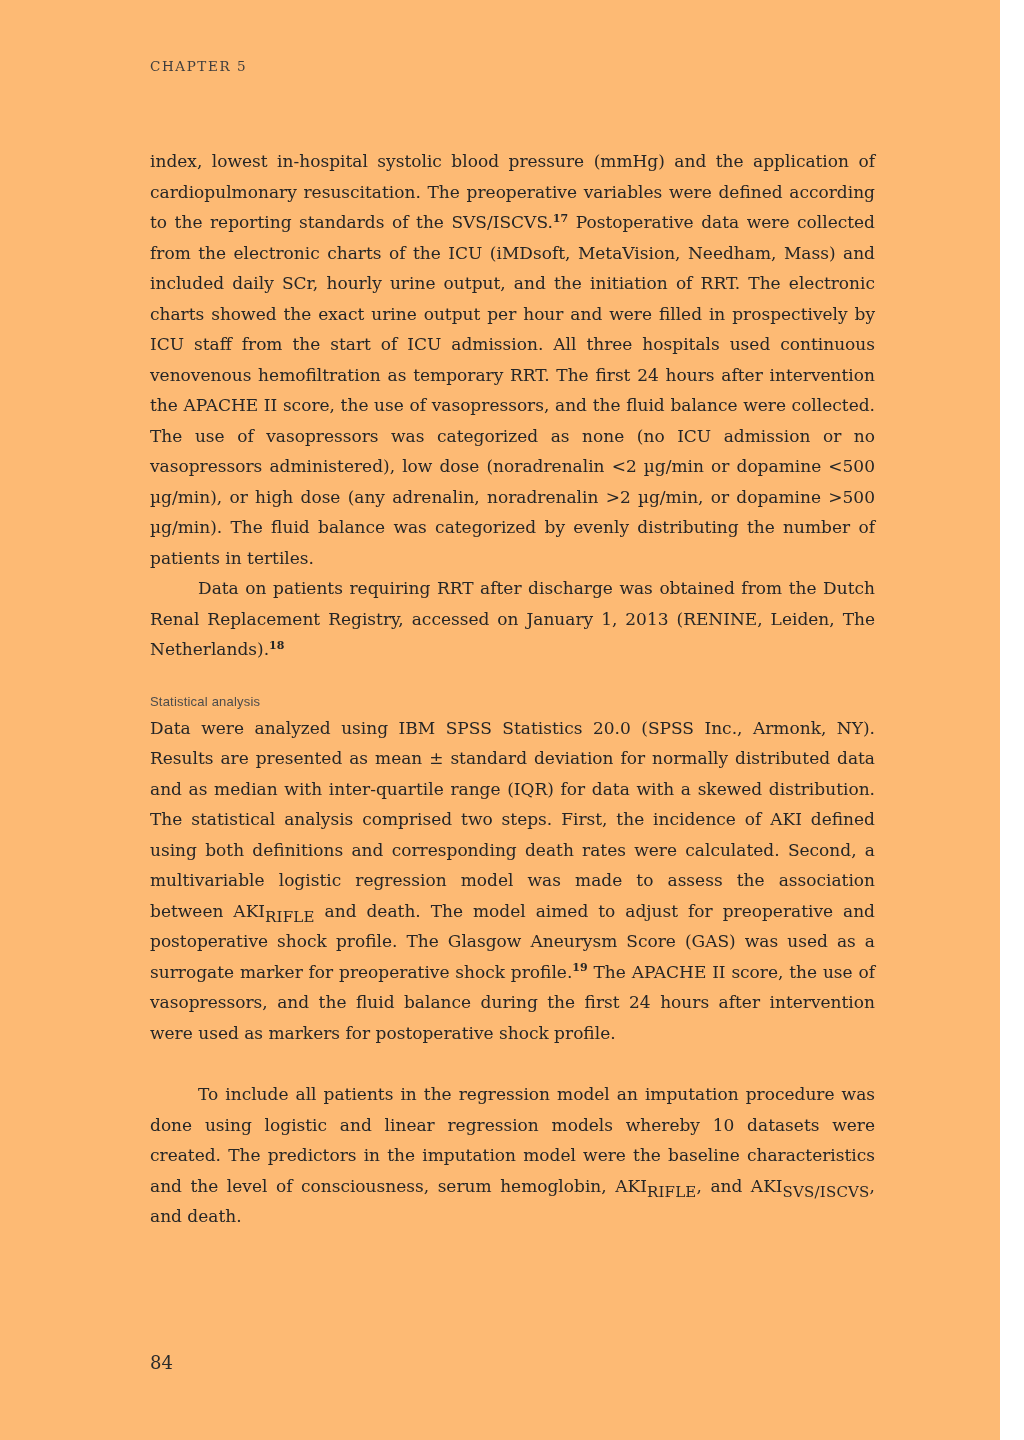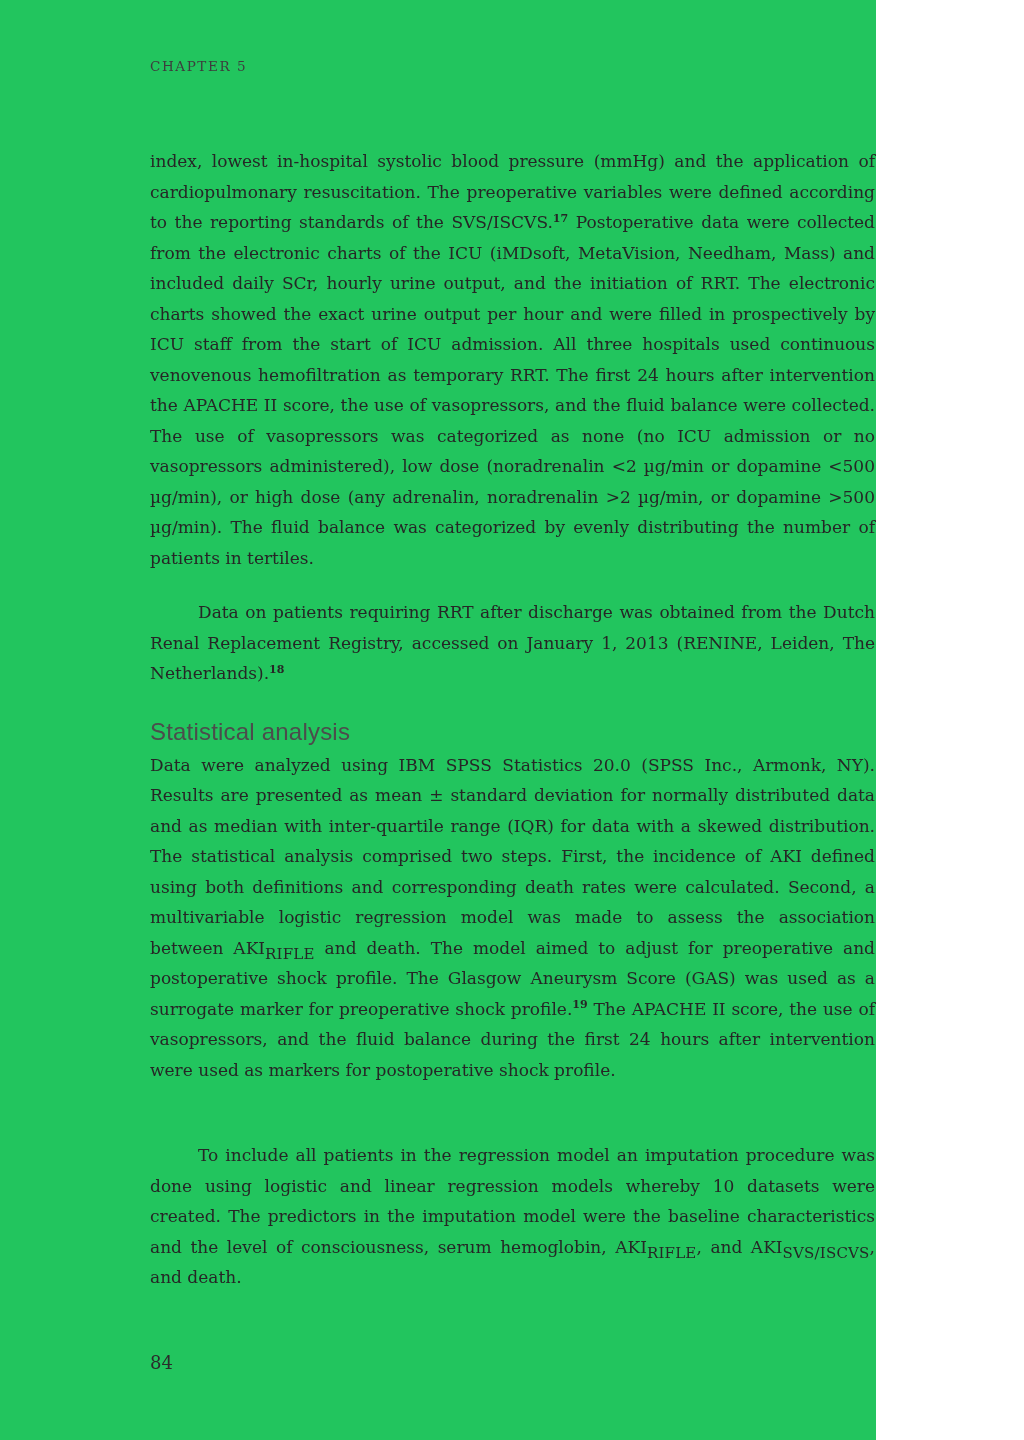--- a/index.html
+++ b/index.html
@@ -2,23 +2,23 @@
 <html><head>
 <meta charset="utf-8">
 <style>
   html, body {
     margin: 0;
     padding: 0;
     background: #ffffff;
   }
   .page {
     position: relative;
-    width: 876px;
+    width: 1000px;
     height: 1440px;
-    background: #22c55e;
+    background: #fdba74;
     overflow: hidden;
   }
   .running-header {
     position: absolute;
     left: 150px;
     top: 58px;
     font-family: "DejaVu Serif", serif;
     font-size: 13.5px;
     letter-spacing: 1.6px;
     color: #3d3d3d;
@@ -32,26 +32,25 @@
   p.body-para {
     margin: 0;
     font-family: "DejaVu Serif", serif;
     font-size: 17px;
     line-height: 30.5px;
     text-align: justify;
     color: #262626;
   }
   p.body-para.indent {
     text-indent: 48px;
-    margin-top: 24px;
   }
   h2.section-heading {
     font-family: "Liberation Sans", sans-serif;
     font-weight: 400;
-    font-size: 24px;
+    font-size: 13px;
     color: #4c4c4c;
     margin: 29px 0 4px 0;
     letter-spacing: 0.2px;
   }
   .spacer {
     height: 31px;
   }
   sup.ref {
     font-size: 11px;
     line-height: 0;

